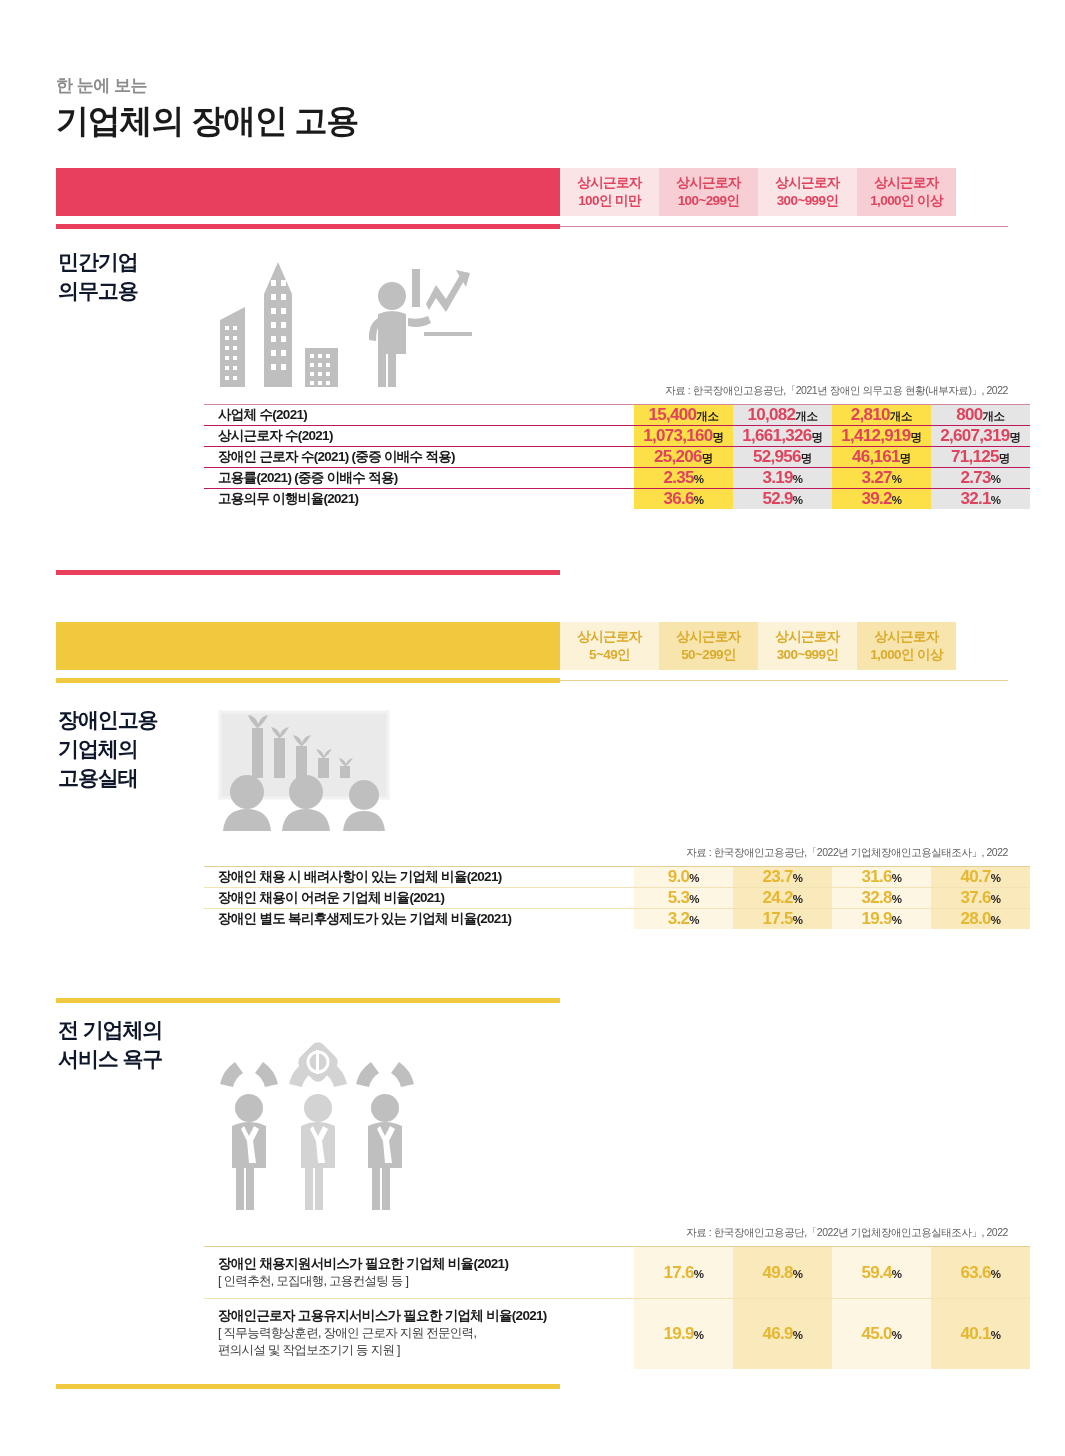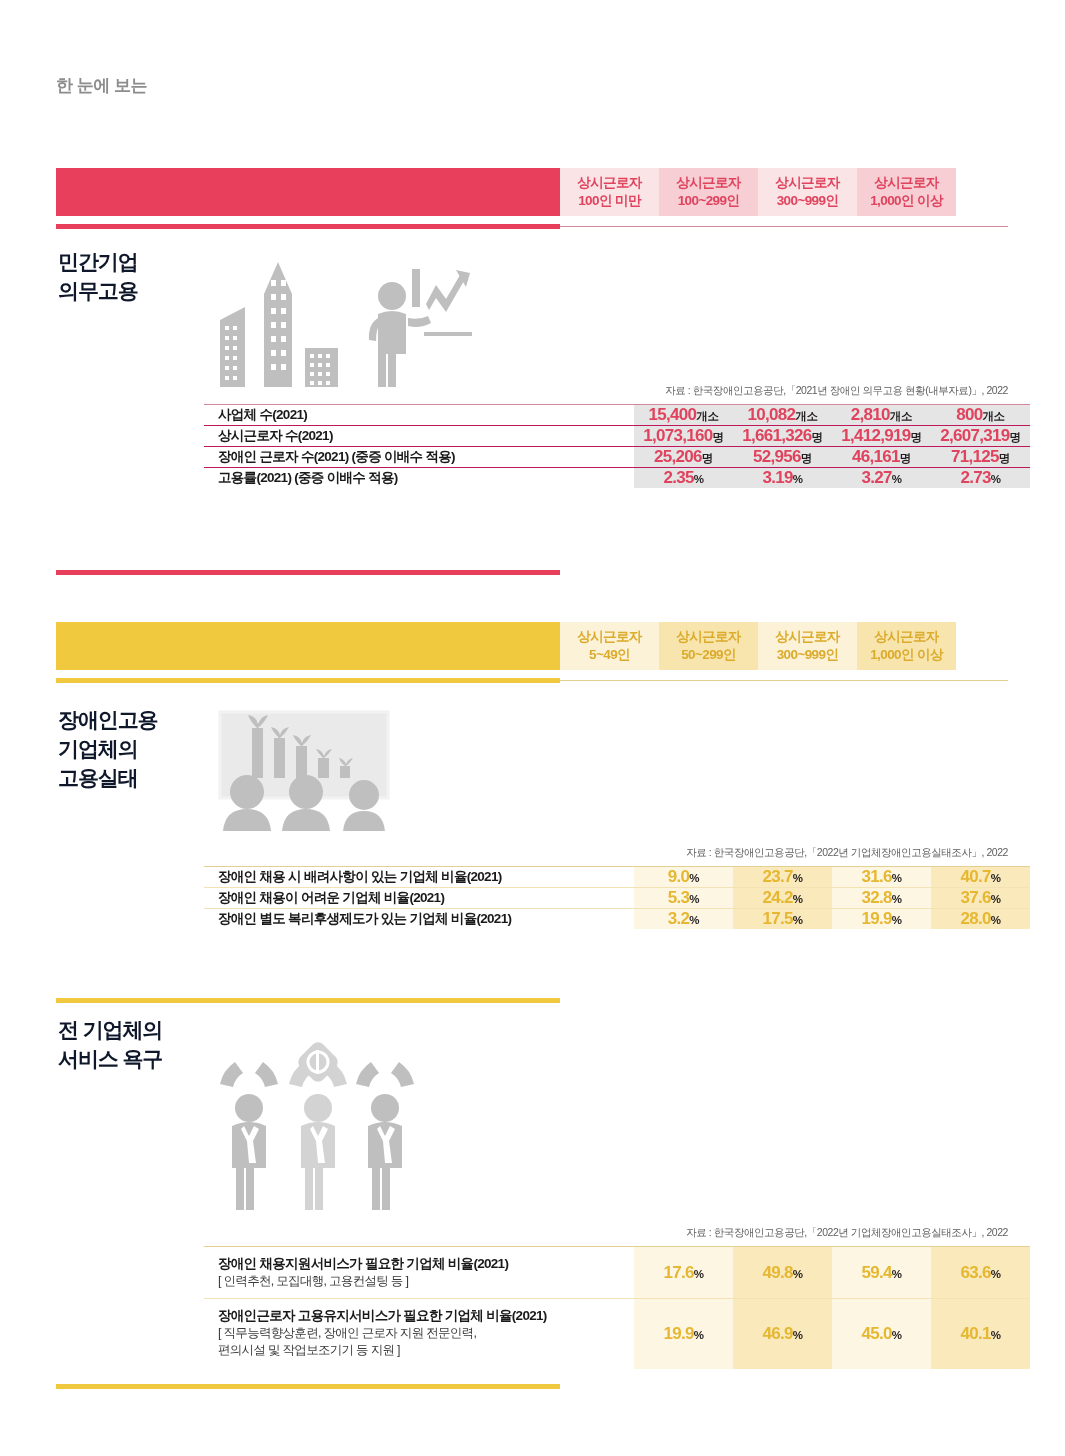--- a/index.html
+++ b/index.html
@@ -57,35 +57,36 @@
             letter-spacing:-0.7px;line-height:1.35;}
   .tbl .lbl .sub{font-weight:normal;color:#3a3a3a;font-size:12.5px;display:block;letter-spacing:-0.7px;}
   .tbl .val{width:99px;text-align:center;font-size:17px;font-weight:bold;letter-spacing:-0.7px;white-space:nowrap;}
   .tbl .val .u{font-size:11.5px;font-weight:bold;color:#231f20;letter-spacing:-0.3px;}
   .tbl.red .val{color:#e0435e;}
   .tbl.yel .val{color:#e6b731;}
   .tbl.red tr td{border-top:1px solid #be185d;}
   .tbl.red tr:first-child td{border-top:1px solid #d4879a;}
   .tbl.yel tr td{border-top:1px solid #f3e3b4;}
   .tbl.yel tr:first-child td{border-top:1px solid #e4cf93;}
-  .tbl.red td.c0,.tbl.red td.c2{background:#e5e5e5;}
+  .tbl.red td.c0,.tbl.red td.c2{background:#fde047;}
   .tbl.red td.c1,.tbl.red td.c3{background:#e5e5e5;}
   .tbl.yel td.c0,.tbl.yel td.c2{background:#fdf6e3;}
   .tbl.yel td.c1,.tbl.yel td.c3{background:#f9e9bb;}
   .tbl td.lbl{background:#ffffff;}
 
   .botrule{position:absolute;left:56px;height:5px;}
 </style>
 </head>
 <body>
 
 <div class="page">
 
   <div class="title-block">
     <div class="kicker">한 눈에 보는</div>
+    <div class="maintitle">기업체의 장애인 고용</div>
   </div>
 
   <div class="band" style="top:168px;width:952px;">
     <div class="band-fill band-red" style="width:504px;"></div>
     <div class="hdr-row" style="left:504px;top:0;">
       <div class="hdr-cell red-a">
         <span>상시근로자</span>
         <span>100인 미만</span>
       </div>
       <div class="hdr-cell red-b">
@@ -197,20 +198,27 @@
       <td class="val c2"><span>46,161</span><span class="u">명</span></td>
       <td class="val c3"><span>71,125</span><span class="u">명</span></td>
     </tr>
     <tr>
       <td class="lbl">고용률(2021) (중증 이배수 적용)</td>
       <td class="val c0"><span>2.35</span><span class="u">%</span></td>
       <td class="val c1"><span>3.19</span><span class="u">%</span></td>
       <td class="val c2"><span>3.27</span><span class="u">%</span></td>
       <td class="val c3"><span>2.73</span><span class="u">%</span></td>
     </tr>
+    <tr>
+      <td class="lbl">고용의무 이행비율(2021)</td>
+      <td class="val c0"><span>36.6</span><span class="u">%</span></td>
+      <td class="val c1"><span>52.9</span><span class="u">%</span></td>
+      <td class="val c2"><span>39.2</span><span class="u">%</span></td>
+      <td class="val c3"><span>32.1</span><span class="u">%</span></td>
+    </tr>
   </tbody>
     </table>
   <div class="botrule" style="top:570px;width:504px;background:#e8405c;"></div>
 
   <div class="band" style="top:622px;width:952px;">
     <div class="band-fill band-yellow" style="width:504px;"></div>
     <div class="hdr-row" style="left:504px;top:0;">
       <div class="hdr-cell yel-a">
         <span>상시근로자</span>
         <span>5~49인</span>

